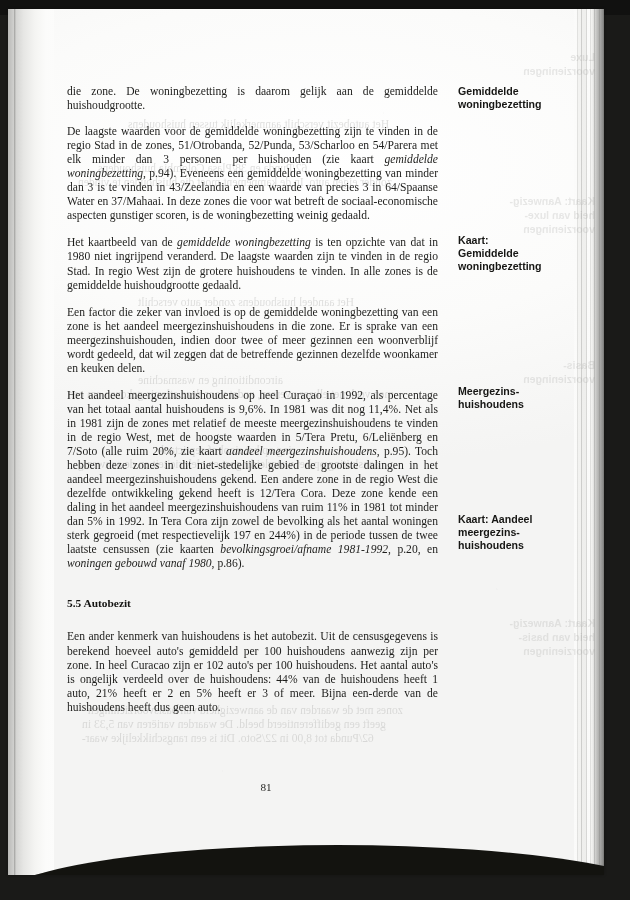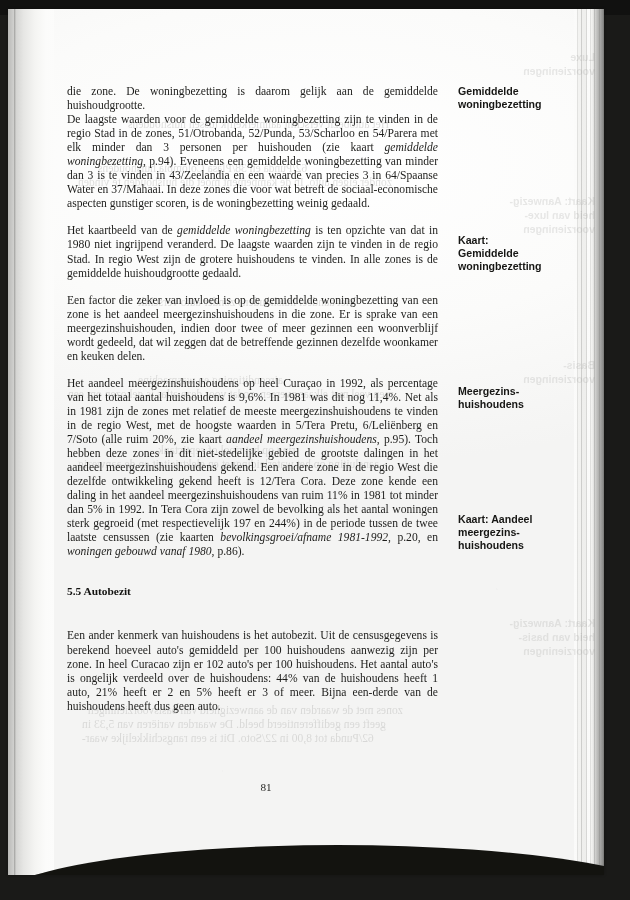--- a/index.html
+++ b/index.html
@@ -145,24 +145,24 @@
 
   p.body {
     margin: 0 0 13px 0;
     font-family: "Liberation Serif", serif;
     font-size: 11.6px;
     line-height: 14.05px;
     text-align: justify;
     color: #1d1d1b;
     -webkit-font-smoothing: none;
   }
-  p.body.tight { margin-bottom: 0; }
+  p.body.tight { margin-bottom: 12px; }
 
   h3.section {
-    margin: 0 0 31px 0;
+    margin: 0 0 20px 0;
     font-family: "Liberation Serif", serif;
     font-size: 11.4px;
     font-weight: bold;
     color: #141412;
     line-height: 14px;
   }
   .spacer-sec { height: 12px; }
 
   em.it {
     font-style: italic;

